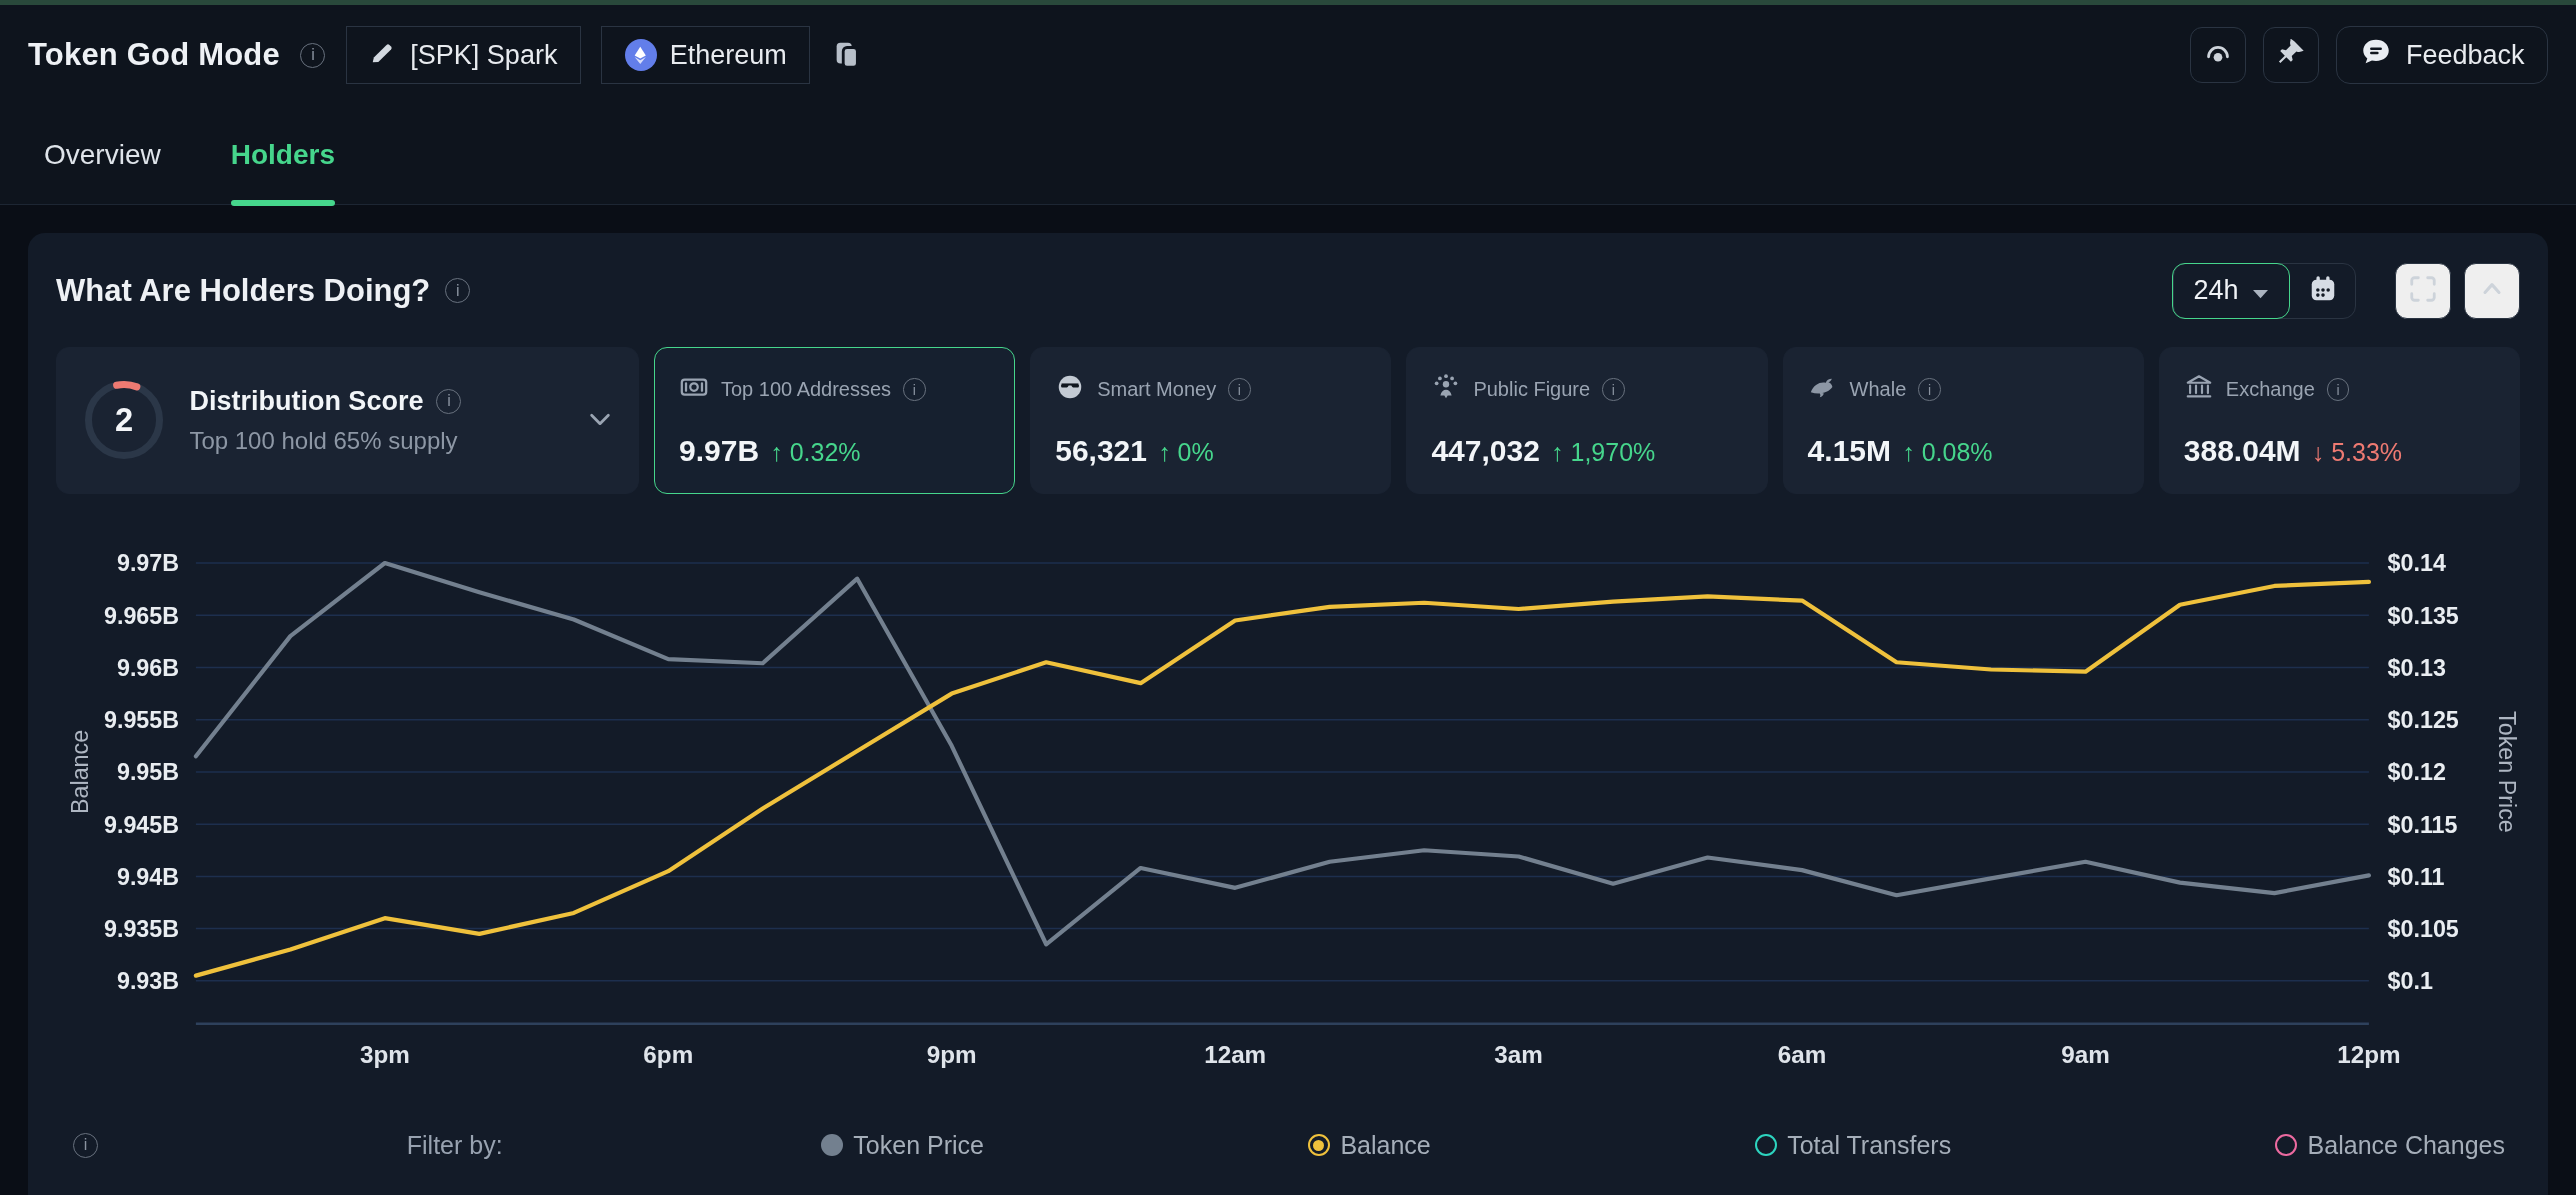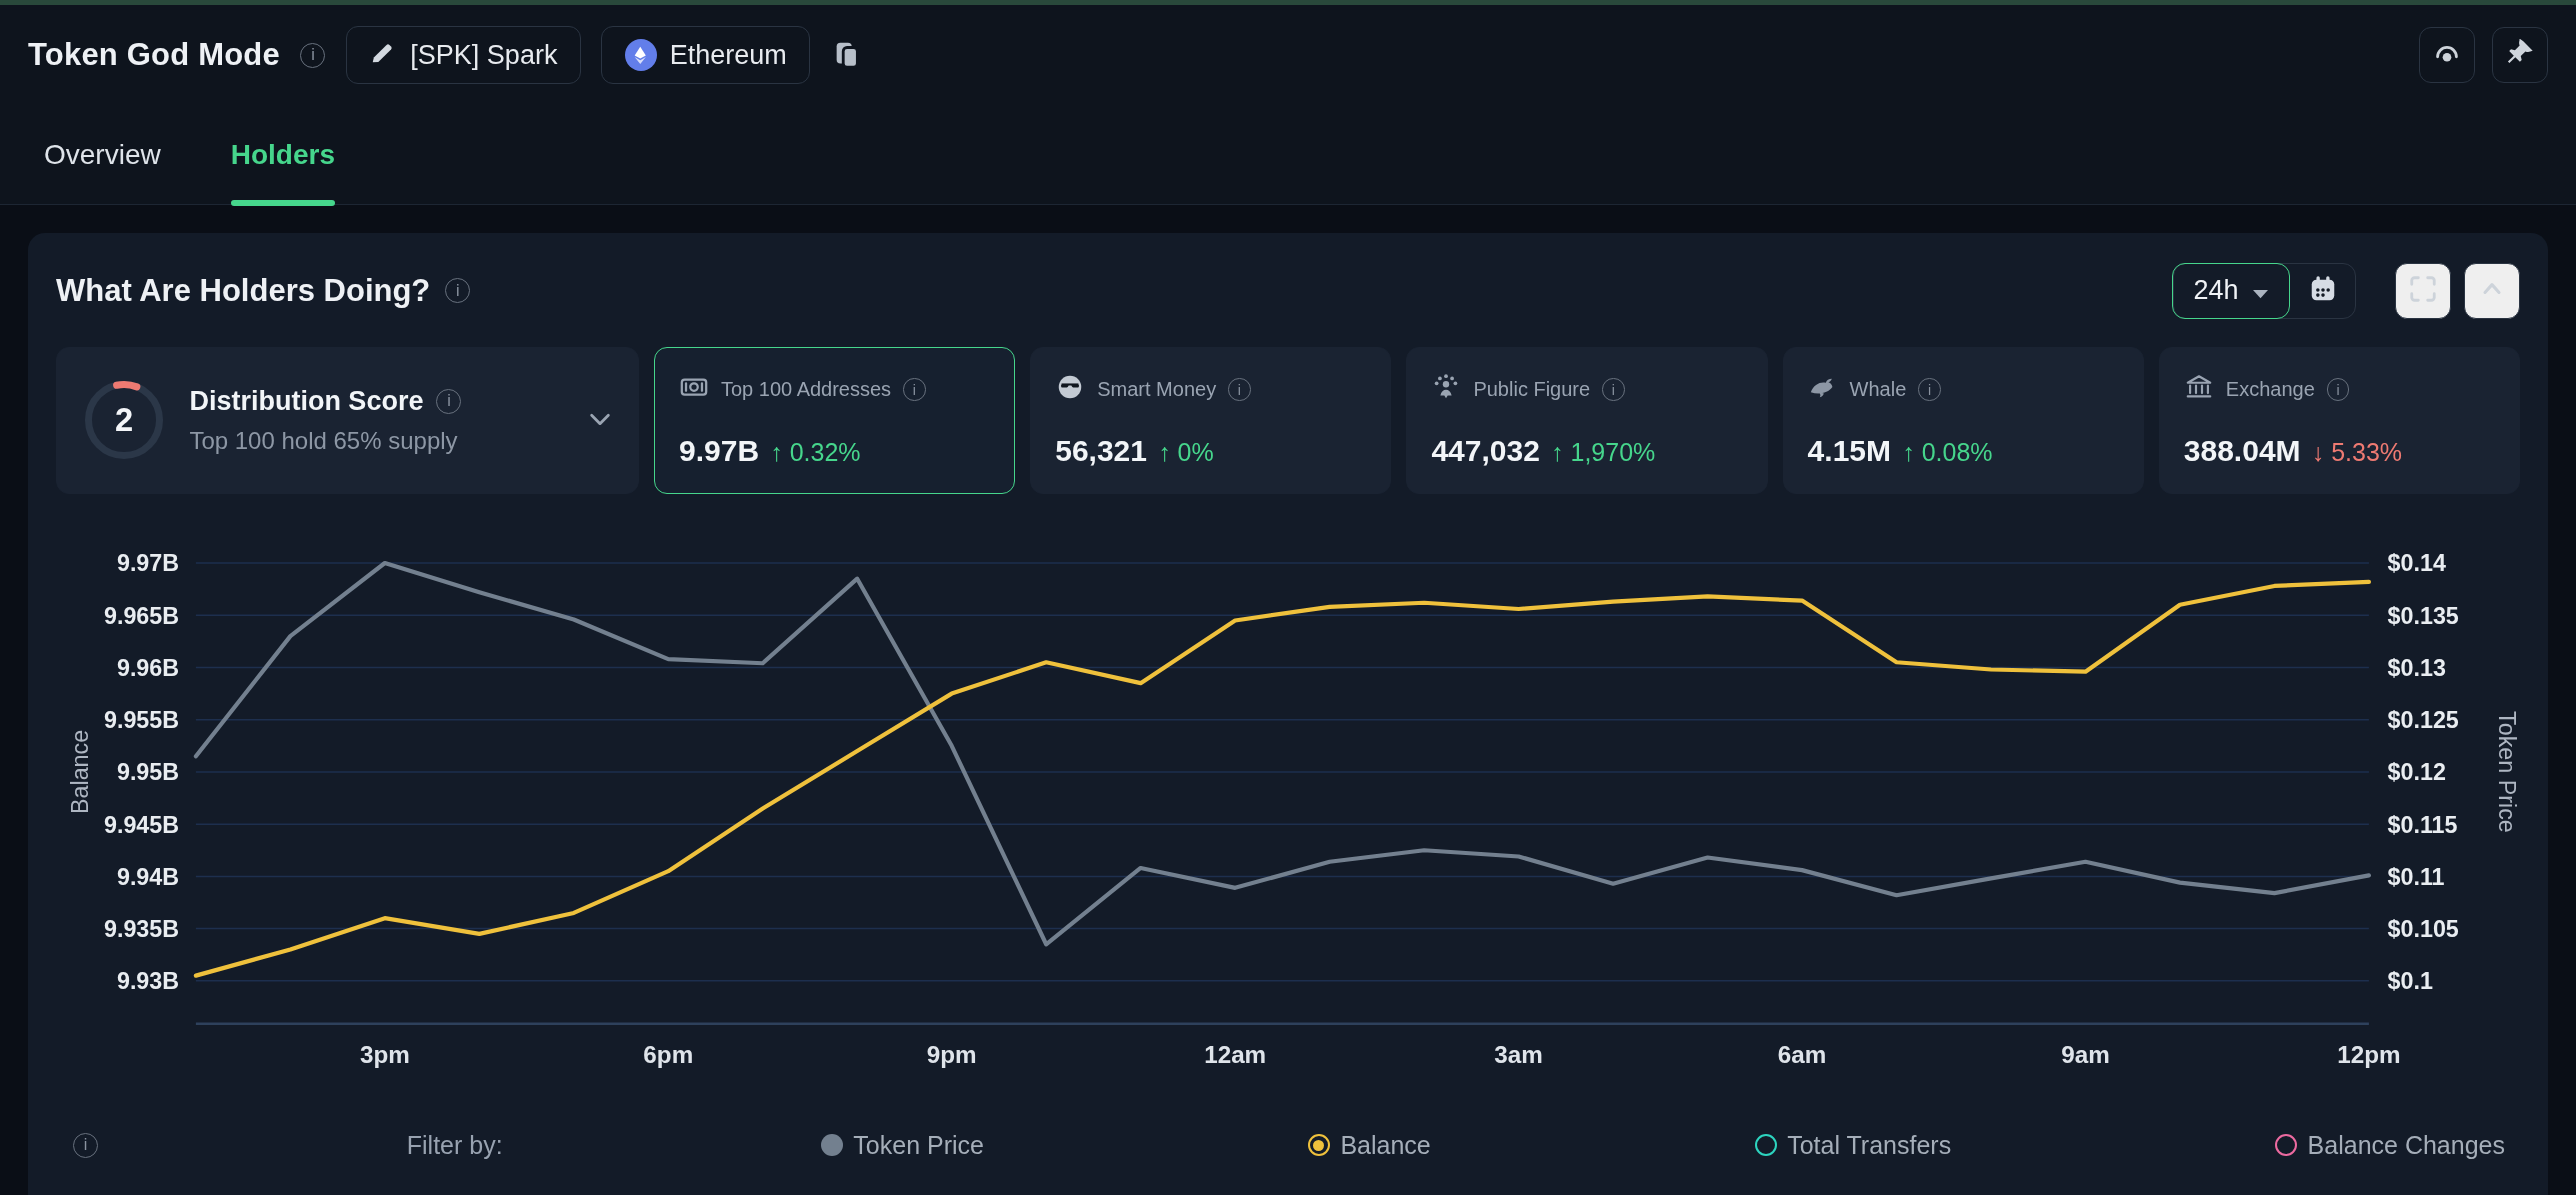--- a/index.html
+++ b/index.html
@@ -17,21 +17,21 @@
     display:flex; align-items:center; padding:0 28px; gap:20.5px;
   }
   .app-title { font-size:31px; font-weight:700; letter-spacing:0.2px; }
   .info {
     width:25px; height:25px; border:1.9px solid #68717e; border-radius:50%;
     display:inline-flex; align-items:center; justify-content:center;
     color:#8a93a0; font-size:16px; flex:none;
   }
   .info::after { content:"i"; }
   .hbtn {
-    height:58px; border:1.9px solid #2a3442; border-radius:12px;
+    height:58px; border:1.9px solid #2a3442; border-radius:0;
     display:flex; align-items:center; gap:13px; padding:0 22.4px;
     font-size:27px; color:#e8ebef; background:transparent; cursor:pointer;
   }
   .icon-btn {
     width:56px; height:56px; border:1.9px solid #2a3442; border-radius:12px;
     display:flex; align-items:center; justify-content:center; background:transparent; cursor:pointer;
   }
   .header-right { margin-left:auto; display:flex; align-items:center; gap:17px; }
   .eth-badge { width:32px; height:32px; border-radius:50%; background:#627eea;
     display:flex; align-items:center; justify-content:center; flex:none; }
@@ -138,20 +138,29 @@
           <circle cx="17" cy="20.5" r="4.6" fill="#cdd3da"></circle>
         </svg>
       </span>
     </button>
     <button class="icon-btn">
       <span>
         <svg width="30" height="30" viewBox="0 0 32 32">
           <path d="M19.5 2.5l10 10-2.6.9c-1.7.6-3.5.5-5.1-.2l-5 5 1 4.2-1.9 1.9-4.9-4.9-6.3 6.3-1.6-1.6 6.3-6.3-4.9-4.9 1.9-1.9 4.2 1 5-5c-.7-1.6-.8-3.4-.2-5.1l.1-2.4z" fill="#cfd5dc"></path>
         </svg>
       </span>
+    </button>
+    <button class="hbtn" style="border-radius:14px;">
+      <span>
+        <svg width="34" height="34" viewBox="0 0 36 36">
+          <path d="M18 5c8 0 13.5 5.2 13.5 11.5S26 27.5 18 27.5c-1.5 0-3-.2-4.3-.5L7 30l1.8-5.1C6.2 22.7 4.5 19.9 4.5 16.5 4.5 10.2 10 5 18 5z" fill="#e9edf2"></path>
+          <path d="M13 14.5h10M13 19h6.5" stroke="#10161f" stroke-width="2.6" stroke-linecap="round"></path>
+        </svg>
+      </span>
+      <span>Feedback</span>
     </button>
   </div>
 </div>
 
 <div class="tabbar">
   <div class="tab">
       <span>Overview</span>
     </div>
   <div class="tab active">
       <span>Holders</span>

